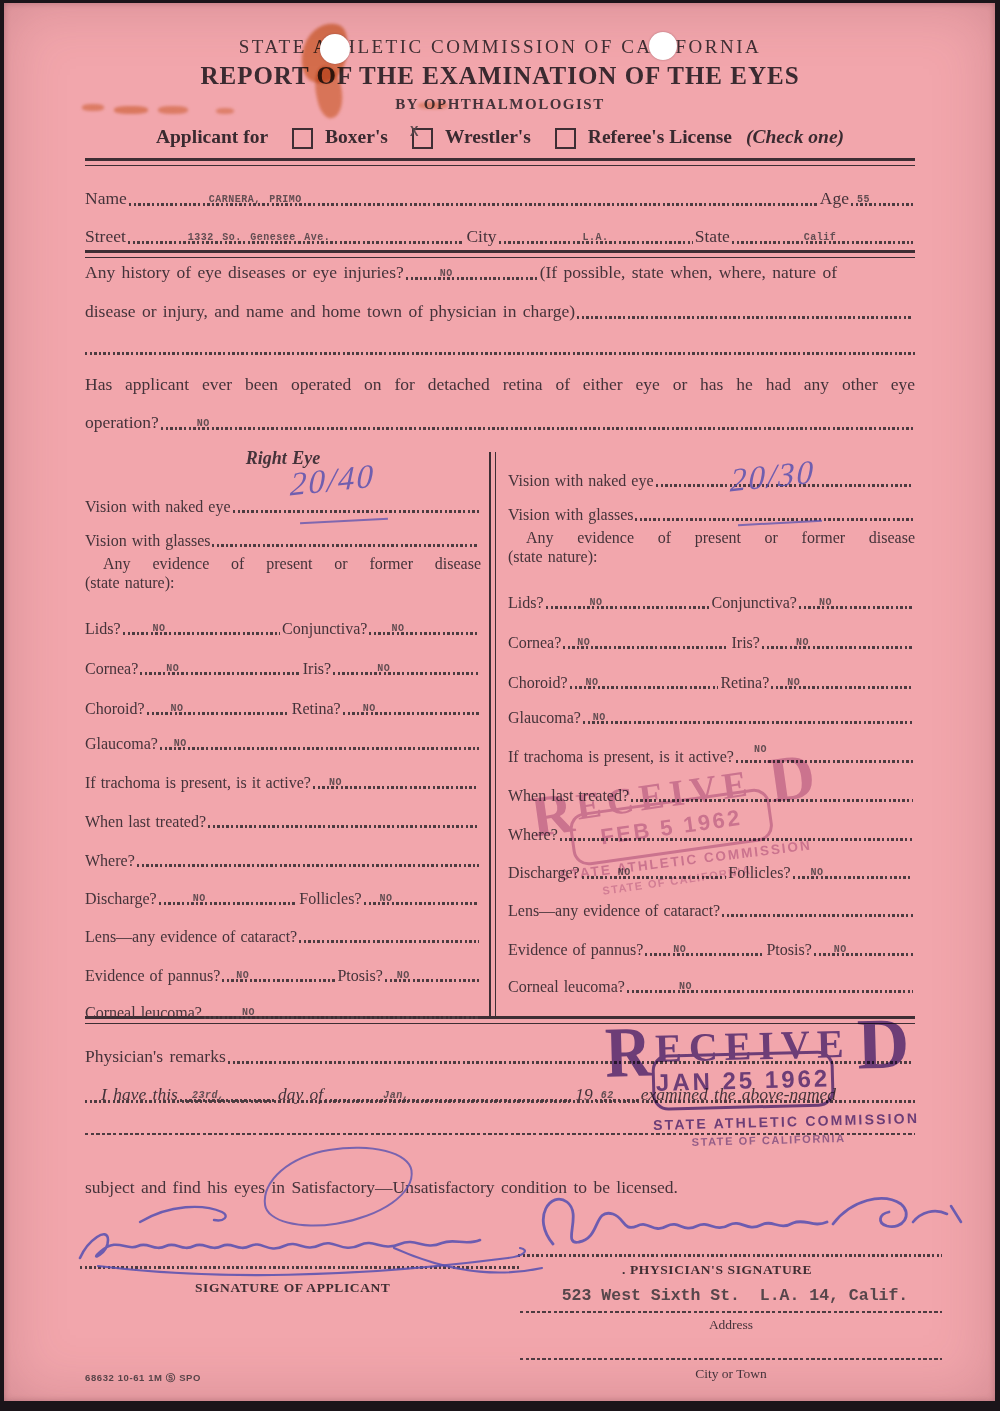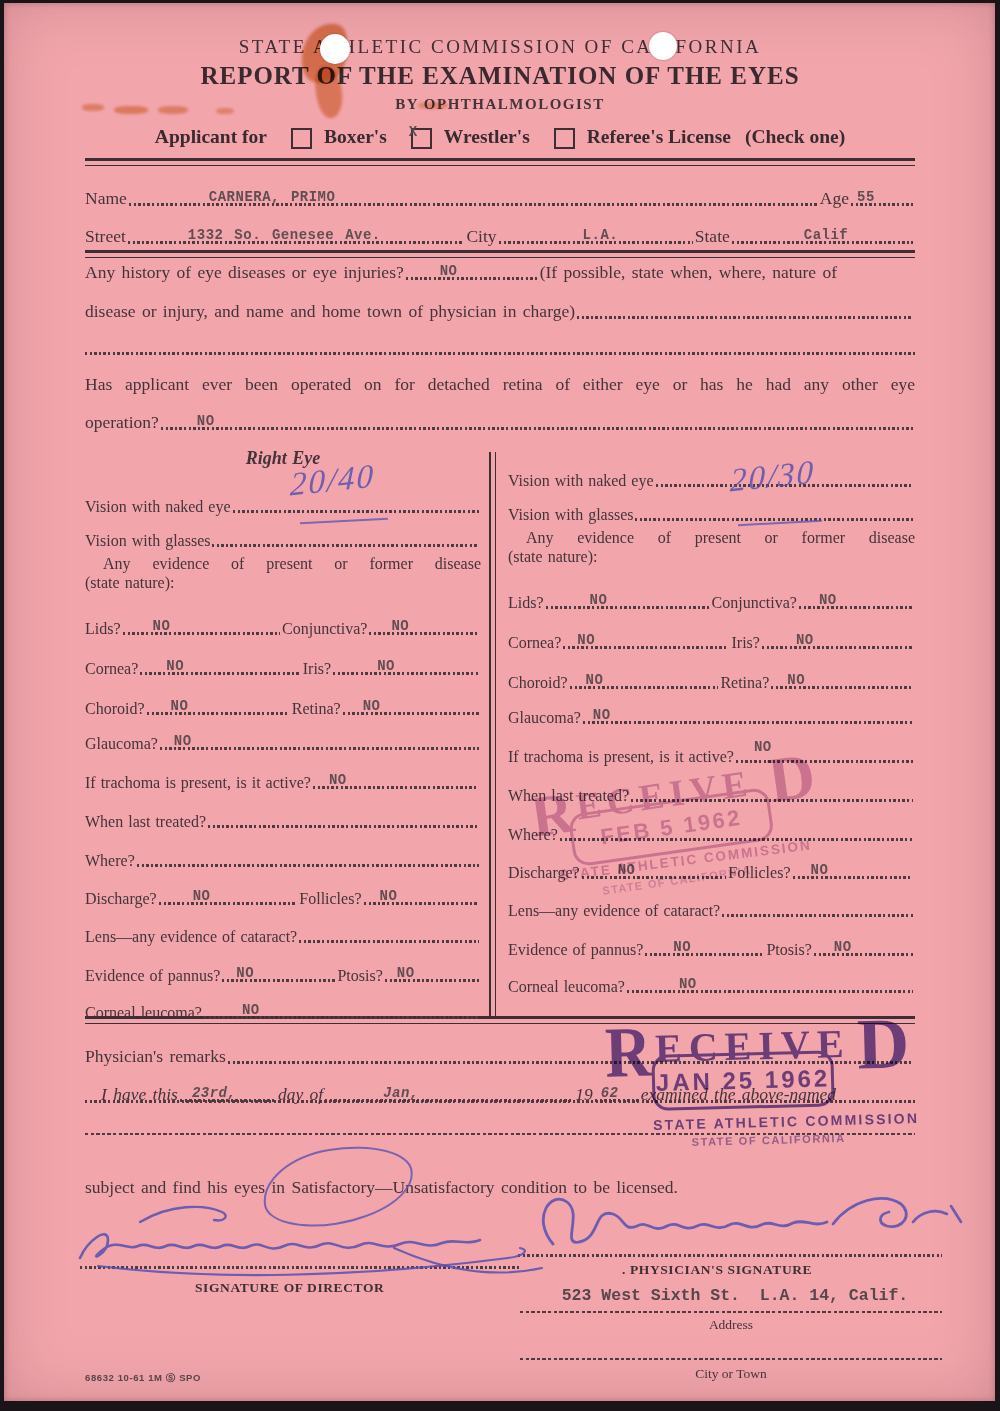--- a/index.html
+++ b/index.html
@@ -9,21 +9,21 @@
          box-shadow:inset 0 0 60px rgba(120,60,70,.25), inset 0 0 6px rgba(90,40,50,.35);}
   .abs{position:absolute;}
   .sans{font-family:"Liberation Sans", sans-serif;}
   .mono{font-family:"Liberation Mono", monospace;}
   
   .row{display:flex;align-items:flex-end;}
   .fill{flex:1;position:relative;height:3px;
         background:repeating-linear-gradient(90deg,#4e3b41 0 2.4px,transparent 2.4px 4.6px);
         margin:0 2px 3px 2px;}
   .fill .typed{position:absolute;bottom:1px;left:18px;}
-  .typed{font-family:"Liberation Mono", monospace;font-size:14px;letter-spacing:.5px;
+  .typed{font-family:"Liberation Mono", monospace;font-size:10px;letter-spacing:.5px;
          color:#57464b;white-space:pre;font-weight:bold;opacity:.92;}
   .lbl{white-space:nowrap;}
   .dotline{position:absolute;height:3px;
         background:repeating-linear-gradient(90deg,#4e3b41 0 2.4px,transparent 2.4px 4.6px);}
   .dashline{position:absolute;height:2.4px;
         background:repeating-linear-gradient(90deg,#4e3b41 0 3.4px,transparent 3.4px 5.6px);}
   .drule{position:absolute;height:4px;border-top:3px solid #3e2e34;border-bottom:1.7px solid #3e2e34;}
   .vdiv{position:absolute;width:4px;border-left:2.6px solid #3e2e34;border-right:1.6px solid #3e2e34;}
   
   .h-top{position:absolute;left:85px;top:18px;width:830px;display:flex;justify-content:space-between;
@@ -33,21 +33,21 @@
   .h-title{position:absolute;left:0;top:62px;width:1000px;text-align:center;font-size:25px;
            font-weight:bold;letter-spacing:1px;color:#3a2a30;}
   .h-sub{position:absolute;left:0;top:96px;width:1000px;text-align:center;font-size:15px;
          font-weight:bold;letter-spacing:1.5px;}
   
   .app-row{position:absolute;left:85px;top:126px;width:830px;display:flex;align-items:center;
            justify-content:center;font-size:19.5px;font-weight:bold;gap:10px;color:#3a2a30;}
   .cbx{width:17px;height:17px;border:2.2px solid #3e2e34;display:inline-block;position:relative;
        margin:0 2px -2px 14px;background:transparent;}
   .cbx .mark{position:absolute;left:-4px;top:-6px;font-size:14px;}
-  .checkone{margin-left:4px;}
+  .checkone{font-style:italic;margin-left:4px;}
   
   .body-row{position:absolute;left:85px;width:830px;font-size:17.5px;word-spacing:2px;}
   .just{text-align:justify;text-align-last:justify;}
   
   .ecol{position:absolute;top:448px;font-size:16px;word-spacing:1px;}
   .ecol .row{height:40px;}
   .ecol .etitle{height:26px;text-align:center;font-weight:bold;font-style:italic;font-size:18px;}
   .ecol .evid{height:44px;padding-top:4px;line-height:19px;}
   .ecol .evid .l1{text-align:justify;text-align-last:justify;text-indent:18px;}
   .hand{position:absolute;font-size:33px;color:#5a52b0;opacity:.85;
@@ -389,21 +389,21 @@
     <path stroke-width="2.4" d="M68 26 C98 8 132 8 150 16 C158 20 152 26 142 24"></path>
     <path stroke-width="2.2" d="M26 70 C140 84 282 82 436 62 C452 60 458 54 448 52"></path>
     <path stroke-width="2.2" d="M322 52 C362 70 414 84 470 72"></path>
   </svg>
   <svg class="sig" style="left:515px;top:1178px;" width="460" height="95" viewBox="0 0 460 95">
     <path stroke-width="2.8" d="M38 66 C16 40 36 12 52 24 C68 36 46 68 64 64 C86 60 78 30 98 36 C110 40 108 54 122 48 C134 42 138 56 152 48 C164 42 168 55 182 48 C194 42 200 55 214 47 C226 41 232 54 246 47 C258 41 264 53 278 45 C290 40 298 50 312 44"></path>
     <path stroke-width="2.8" d="M318 46 C336 22 368 14 386 26 C398 36 388 52 372 48 C362 45 364 36 374 34"></path>
     <path stroke-width="2.6" d="M398 44 C406 34 420 30 432 36 M436 28 L446 44"></path>
   </svg>
   <div class="dotline" style="left:80px;top:1266px;width:442px;"></div>
-  <div class="small-lab" style="left:195px;top:1280px;">SIGNATURE OF DIRECTOR</div>
+  <div class="small-lab" style="left:195px;top:1280px;">SIGNATURE OF APPLICANT</div>
   <div class="dotline" style="left:518px;top:1254px;width:424px;"></div>
   <div class="small-lab" style="left:622px;top:1262px;">. PHYSICIAN'S SIGNATURE</div>
 
   <div class="abs mono" style="left:525px;top:1286px;width:420px;text-align:center;font-size:16.5px;font-weight:bold;color:#57464b;white-space:pre;">523 West Sixth St.  L.A. 14, Calif.</div>
   <div class="dashline" style="left:520px;top:1311px;width:422px;"></div>
   <div class="tiny-lab" style="left:520px;top:1317px;width:422px;">Address</div>
   <div class="dashline" style="left:520px;top:1358px;width:422px;"></div>
   <div class="tiny-lab" style="left:520px;top:1366px;width:422px;">City or Town</div>
 
   <div class="foot">68632 10-61 1M Ⓢ SPO</div>

